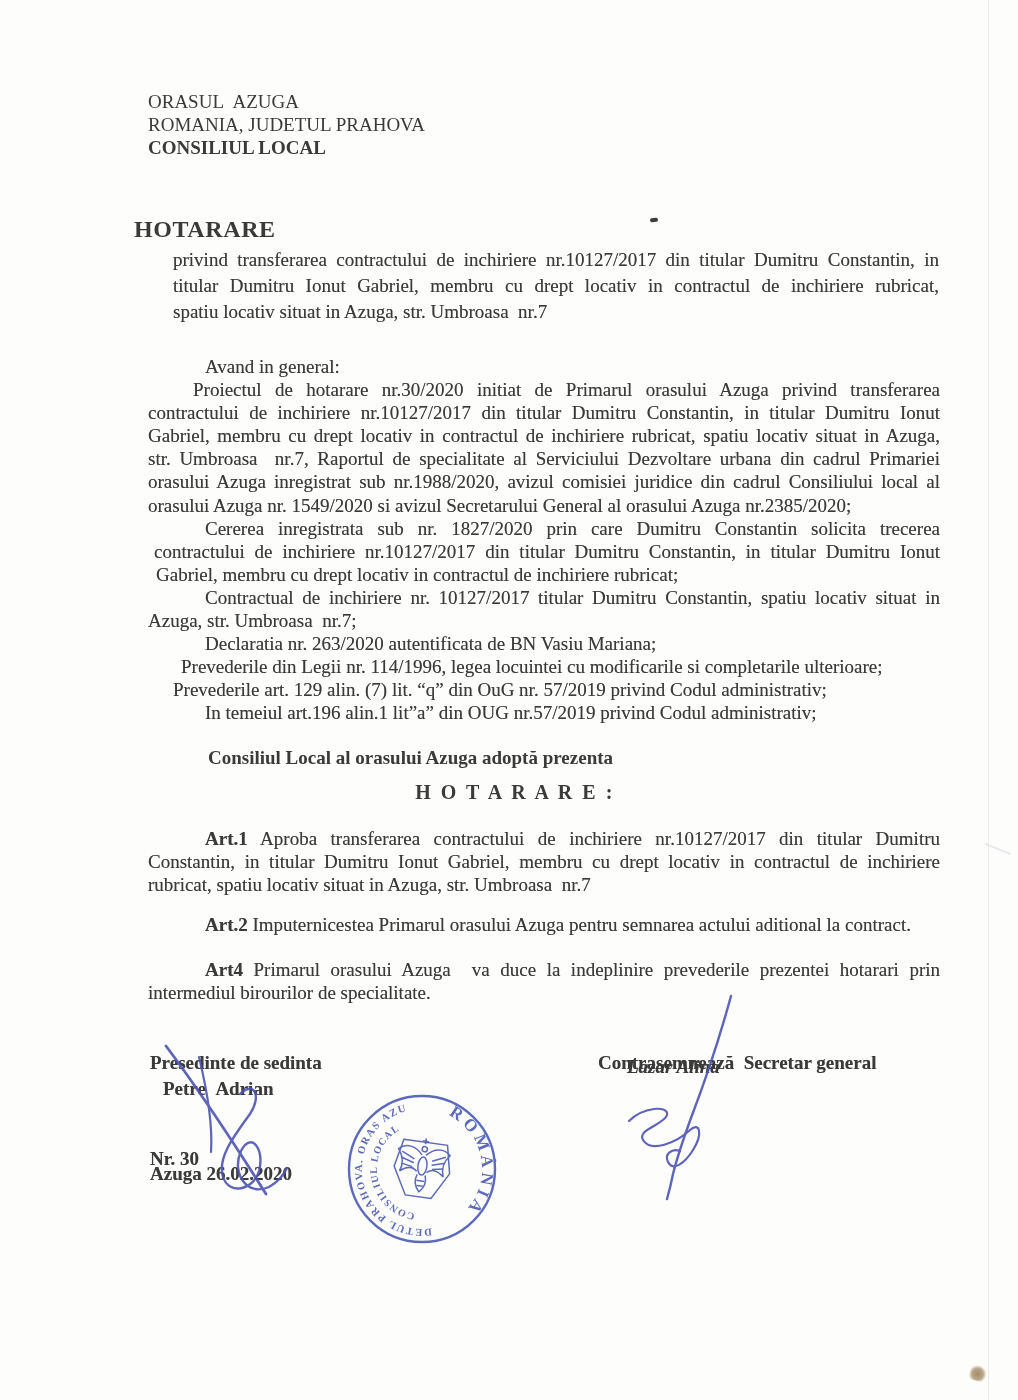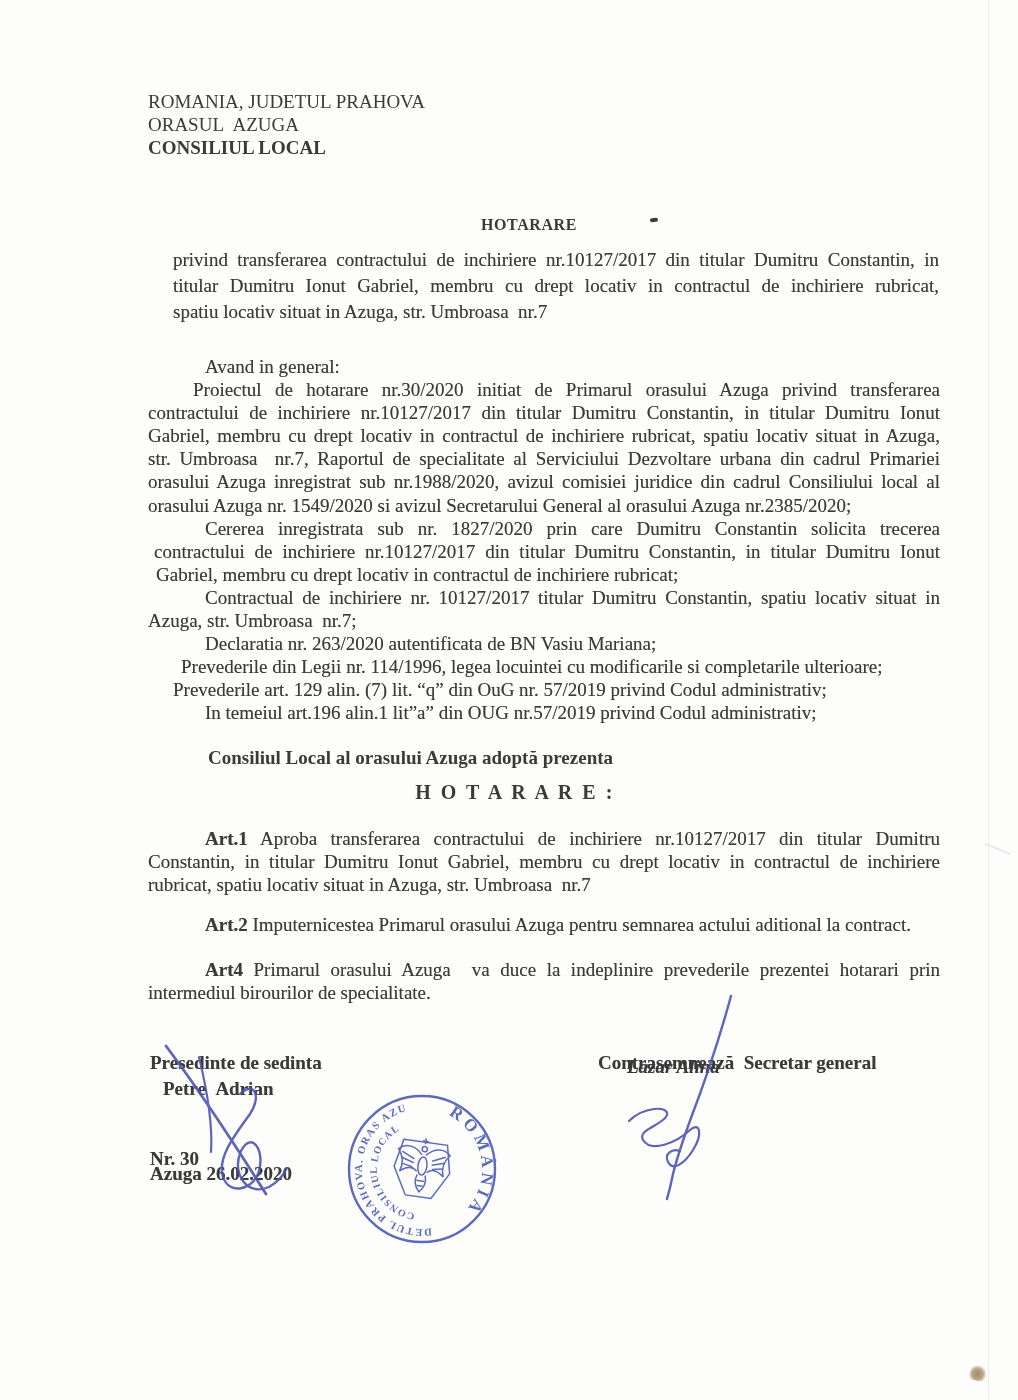--- a/index.html
+++ b/index.html
@@ -8,22 +8,22 @@
     background:#fdfdfb;
     font-family:"Liberation Serif","DejaVu Serif",serif;
     color:#3a3a3a;
   }
   .abs{position:absolute;}
   .tline{line-height:23.1px;}
   .just{text-align:justify;text-align-last:justify;}
   b{font-weight:bold;}
   .doc-text{font-size:19px;text-shadow:0 0 0.4px rgba(70,70,70,.55);}
   #header{left:148px;top:90px;font-size:19px;line-height:22.6px;}
-  #title-block{left:164px;top:216px;width:730px;text-align:center;
-    font-weight:bold;font-size:16px;letter-spacing:.6px;}
+  #title-block{left:134px;top:216px;width:730px;
+    font-weight:bold;font-size:24px;letter-spacing:.6px;}
   #subtitle{left:173px;top:247px;width:766px;}
   #subtitle .tline{line-height:26px;}
   #preamble{left:148px;top:355px;width:792px;}
   #adoption{left:208px;top:747px;font-size:19px;font-weight:bold;}
   #decision-heading{left:150px;top:781px;width:730px;text-align:center;
     font-weight:bold;font-size:20px;letter-spacing:2.5px;}
   #articles{left:148px;top:827px;width:792px;}
   .sig{font-size:19px;font-weight:bold;text-shadow:0 0 .4px rgba(70,70,70,.5);}
   #sig-left-role{left:150px;top:1052px;}
   #sig-left-name{left:163px;top:1078px;}
@@ -39,22 +39,22 @@
     background:radial-gradient(circle at 45% 55%, #8d7148 0%, #a88f6b 45%, rgba(185,160,126,0) 72%);
     filter:blur(.6px);transform:rotate(14deg);}
   #artifact-edge-line{left:988px;top:0;width:1px;height:1400px;background:#edece8;}
   #artifact-bleed{left:984px;top:848px;width:28px;height:2px;background:#d8d9e4;
     opacity:.55;transform:rotate(22deg);filter:blur(.5px);}
 </style>
 </head>
 <body>
 
 <div class="abs" id="header">
+  <div class="tline">ORASUL&nbsp; AZUGA</div>
   <div class="tline">ROMANIA, JUDETUL PRAHOVA</div>
-  <div class="tline">ORASUL&nbsp; AZUGA</div>
   <div class="tline" style="font-weight:bold">CONSILIUL LOCAL</div>
 </div>
 
 <div class="abs" id="artifact-dash"></div>
 <div class="abs" id="artifact-edge-line"></div>
 <div class="abs" id="artifact-bleed"></div>
 <div class="abs" id="artifact-smudge"></div>
 
 <div class="abs" id="title-block">HOTARARE</div>
 <div class="abs doc-text" id="subtitle">

